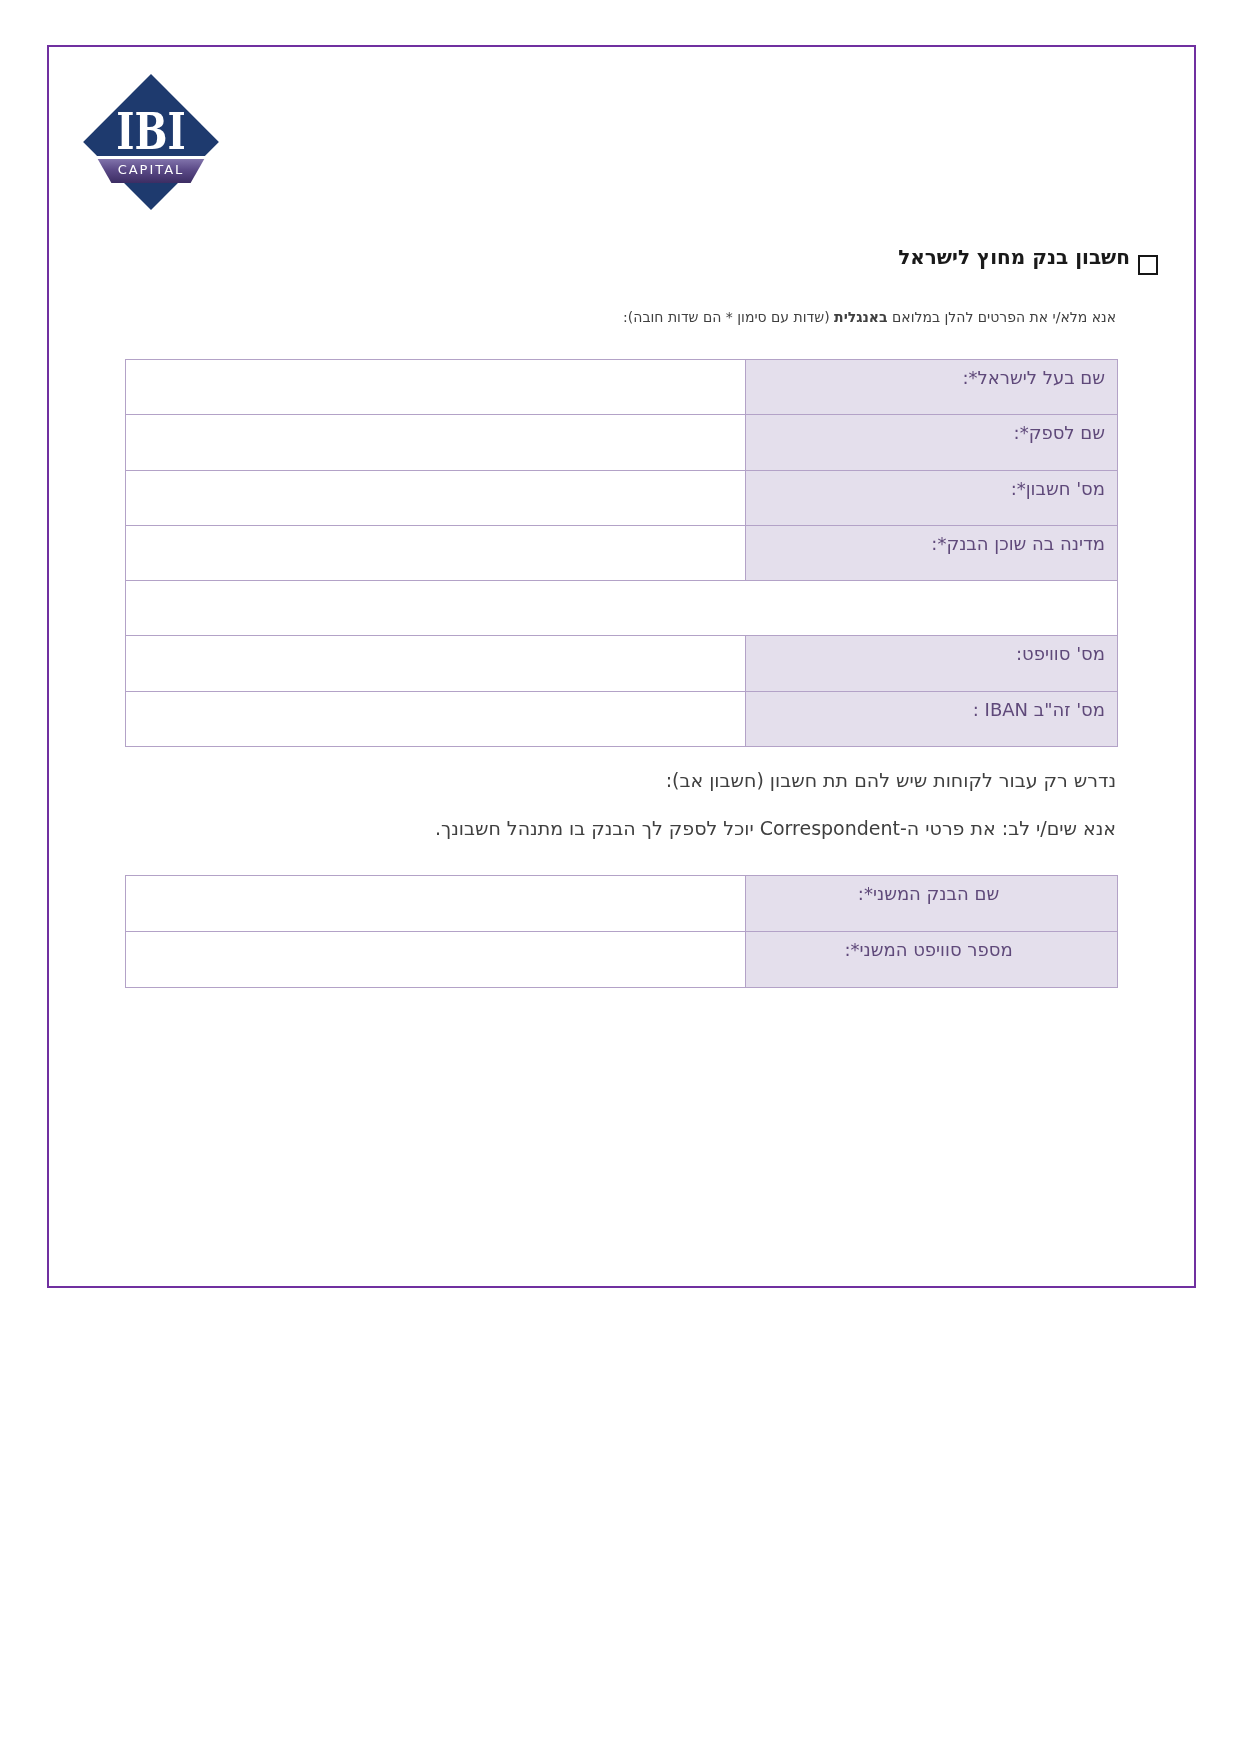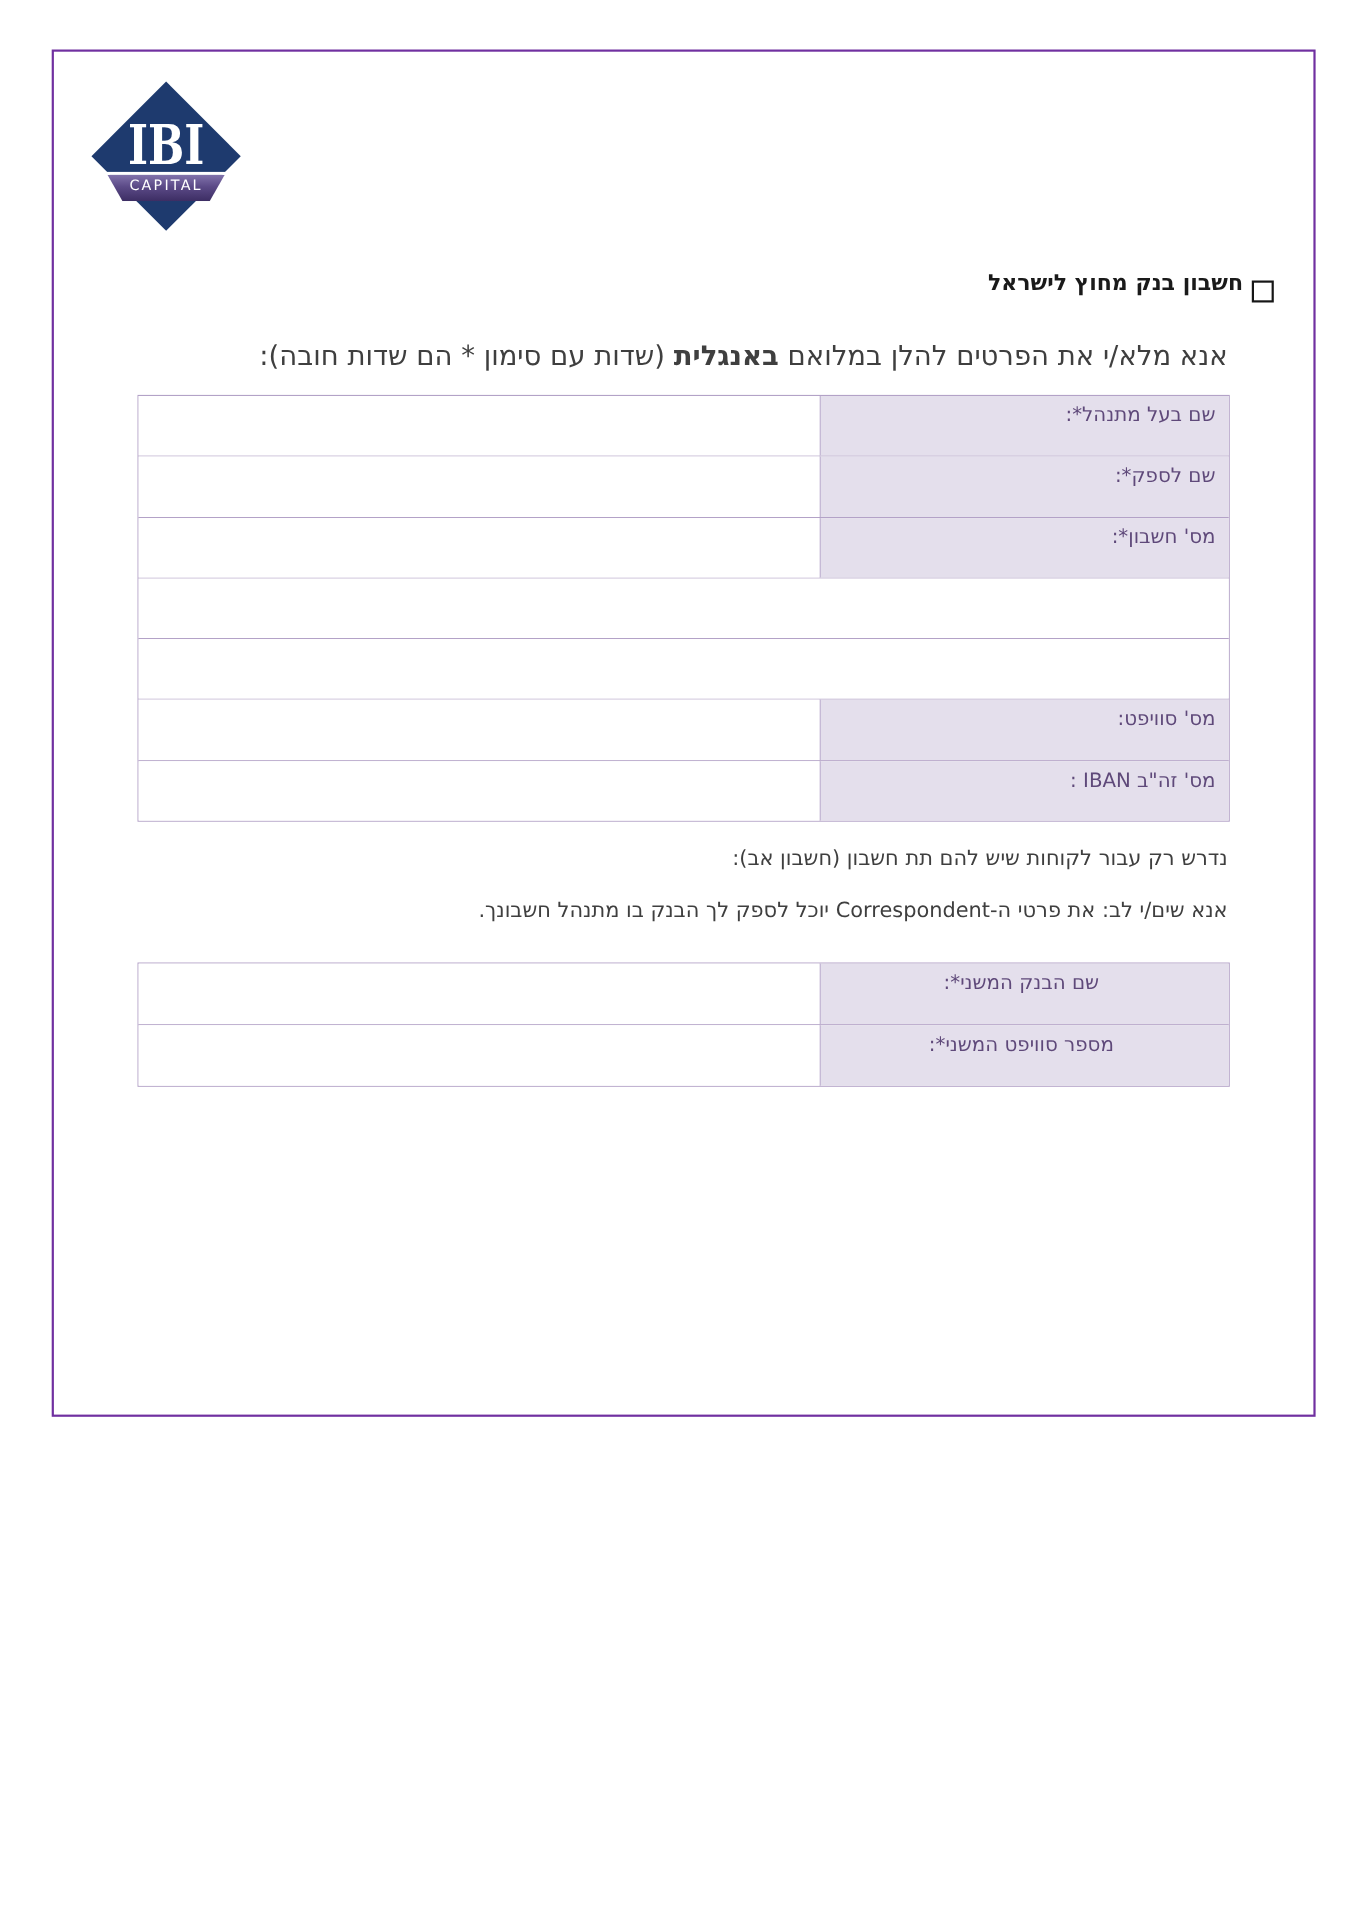--- a/index.html
+++ b/index.html
@@ -34,21 +34,21 @@
   .checkbox {
     position:absolute; left:1138px; top:255px; width:20px; height:20px;
     box-sizing:border-box; border:2px solid #161616; background:#ffffff;
   }
   .section-title {
     position:absolute; top:245px; right:111px; direction:rtl; unicode-bidi:plaintext;
     font-size:20px; font-weight:700; color:var(--heading-text,#1A1A1A); white-space:nowrap;
   }
   .instruction {
     position:absolute; top:309px; right:125px; direction:rtl;
-    font-size:25px; color:var(--body-text,#3F3F3F); white-space:nowrap;
+    font-size:14px; color:var(--body-text,#3F3F3F); white-space:nowrap;
   }
   .instruction b { font-weight:700; }
   
   .form-table {
     position:absolute; left:125px; width:993px; direction:rtl;
     border:1px solid var(--table-border,#B3A2C7); box-sizing:border-box;
     background:#ffffff;
   }
   #bank-table { top:359px; }
   #corr-table { top:875px; }
@@ -88,32 +88,33 @@
     <div class="logo-banner">CAPITAL</div>
   </div>
 
   <div class="checkbox"></div>
   <div class="section-title">חשבון בנק מחוץ לישראל</div>
 
   <div class="instruction"><span>אנא מלא/י את הפרטים להלן במלואם </span><b>באנגלית</b><span> (שדות עם סימון * הם שדות חובה):</span></div>
 
   <div class="form-table" id="bank-table">
     <div class="form-row">
-      <div class="cell-label">שם בעל מתנהל*:</div>
+      <div class="cell-label">שם בעל לישראל*:</div>
       <div class="cell-input"></div>
     </div>
     <div class="form-row">
       <div class="cell-label">שם לספק*:</div>
       <div class="cell-input"></div>
     </div>
     <div class="form-row">
       <div class="cell-label">מס' חשבון*:</div>
       <div class="cell-input"></div>
     </div>
     <div class="form-row">
+      <div class="cell-label">מדינה בה שוכן הבנק*:</div>
       <div class="cell-input"></div>
     </div>
     <div class="form-row">
       <div class="cell-input"></div>
     </div>
     <div class="form-row">
       <div class="cell-label">מס' סוויפט:</div>
       <div class="cell-input"></div>
     </div>
     <div class="form-row">

